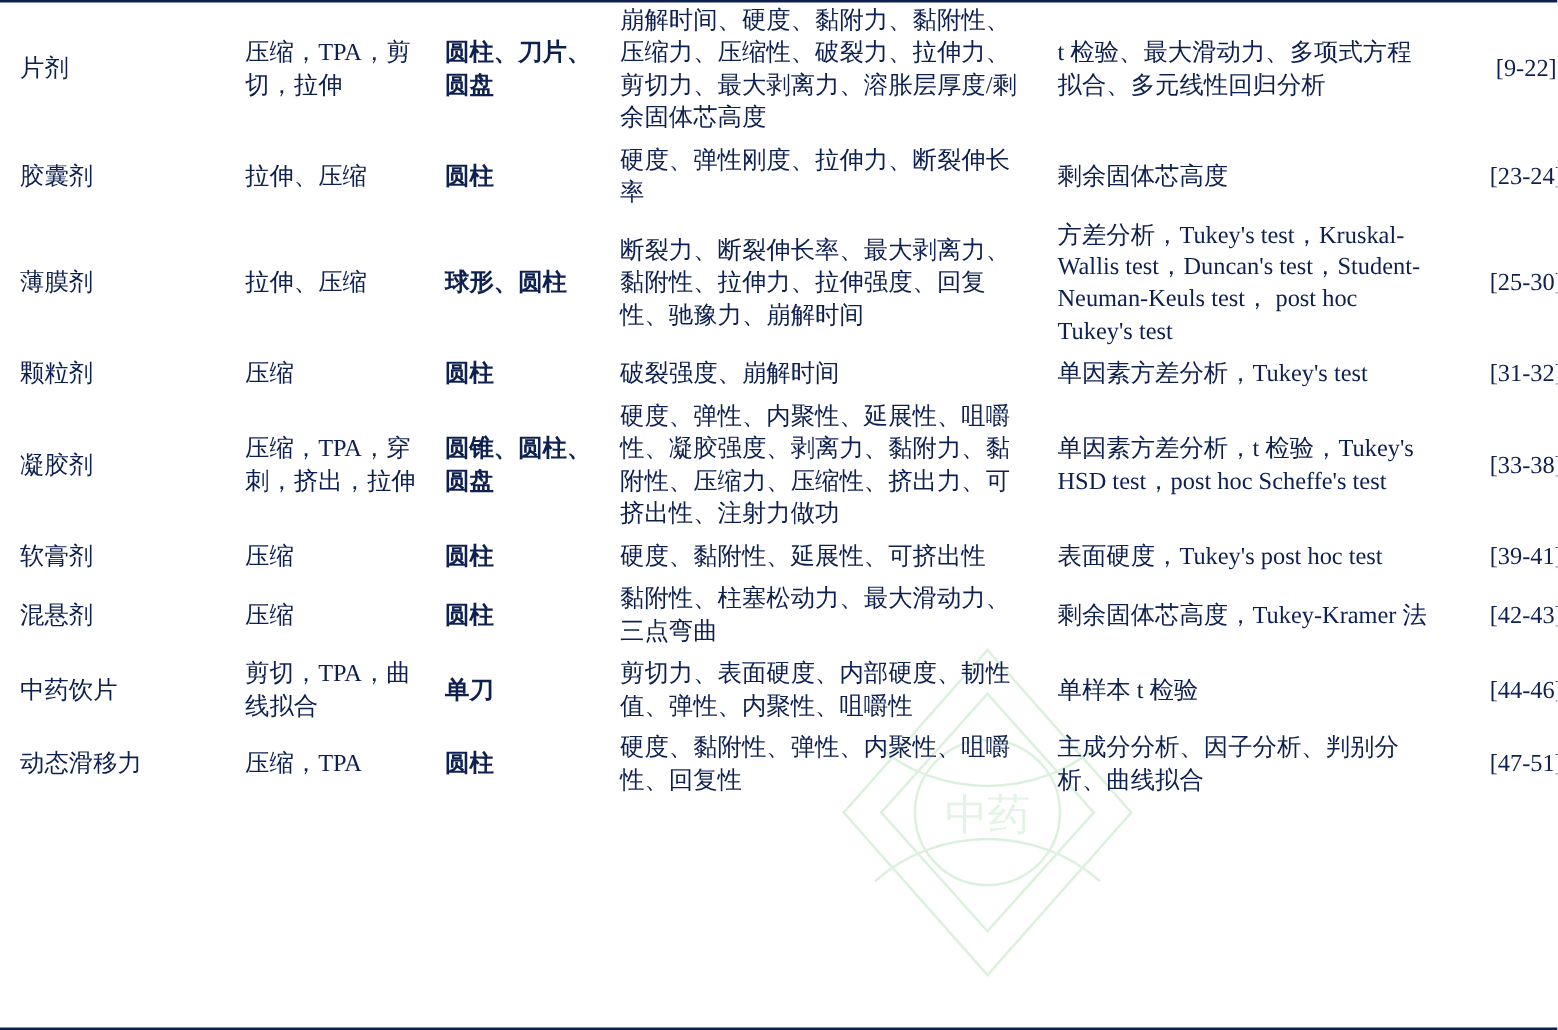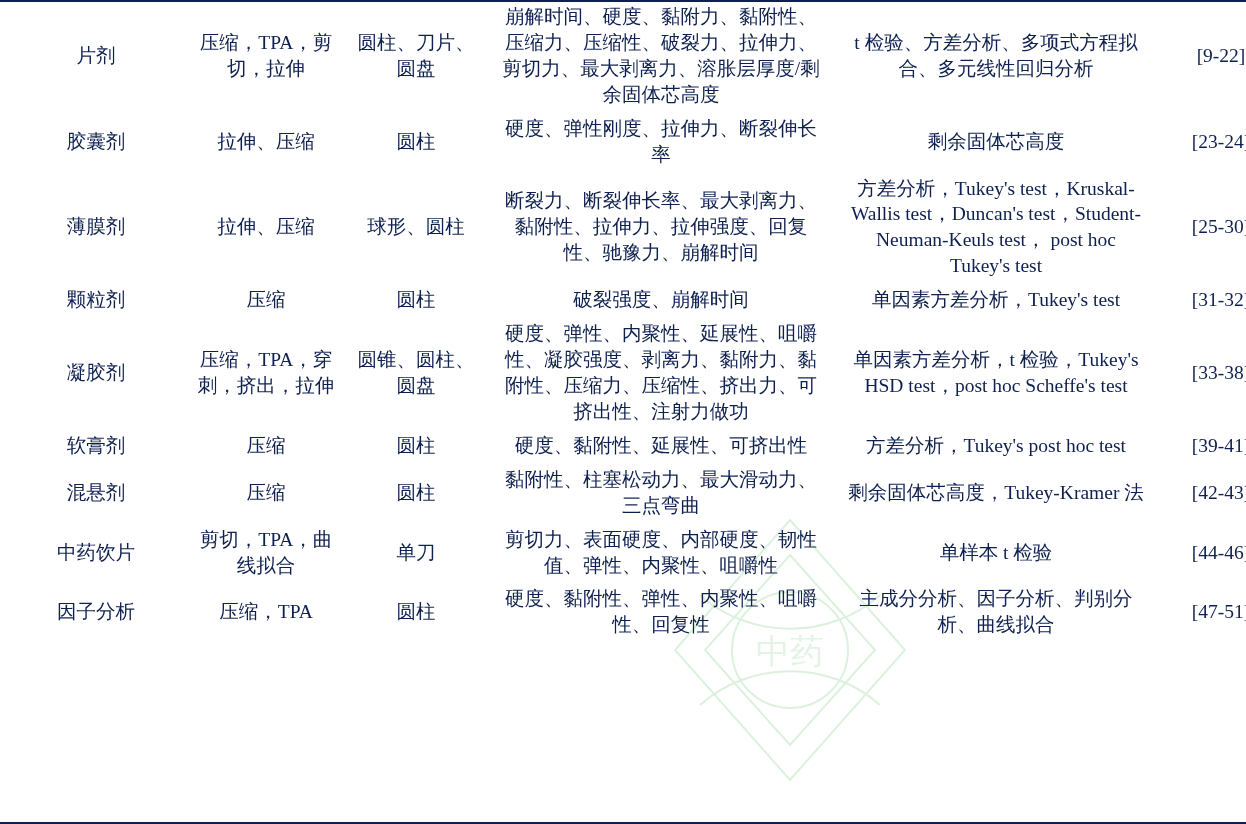--- a/index.html
+++ b/index.html
@@ -39,40 +39,39 @@
     border-collapse: collapse;
     table-layout: fixed;
     font-size: 19.5px;
     line-height: 1.33;
   }
   table.tbl td {
     vertical-align: middle;
     padding: 4px 10px 4px 10px;
     border: none;
     color: #0e2050;
-    text-align: center;
   }
   
   .rule-top {
     position: absolute;
     left: 0; top: 0;
     width: 1246px; height: 1.6px;
     background: #0e2050;
     z-index: 2;
   }
   .rule-bottom {
     position: absolute;
     left: 0; bottom: 0;
     width: 1246px; height: 1.6px;
     background: #0e2050;
     z-index: 2;
   }
   .c-name  { width: 160px; padding-left: 16px !important; }
   .c-mode  { width: 140px; }
-  .c-probe { width: 120px; }
+  .c-probe { width: 120px; font-weight: bold; }
   .c-param { width: 330px; }
   .c-stat  { width: 300px; }
   .c-ref   { width: 110px; text-align: center; }
 
   .cn { font-family: "Liberation Serif", "DejaVu Serif", serif; }
   .en { font-family: "Liberation Serif", "DejaVu Serif", serif; }
   .ref { white-space: nowrap; }
 </style>
 </head>
 <body>
@@ -94,21 +93,21 @@
     </g>
   </svg>
 
   <table class="tbl">
     <tbody>
       <tr>
         <td class="c-name cn">片剂</td>
         <td class="c-mode cn">压缩，TPA，剪切，拉伸</td>
         <td class="c-probe cn">圆柱、刀片、圆盘</td>
         <td class="c-param cn">崩解时间、硬度、黏附力、黏附性、压缩力、压缩性、破裂力、拉伸力、剪切力、最大剥离力、溶胀层厚度/剩余固体芯高度</td>
-        <td class="c-stat cn">t 检验、方差分析、多项式方程拟合、多元线性回归分析</td>
+        <td class="c-stat cn">t 检验、最大滑动力、多项式方程拟合、多元线性回归分析</td>
         <td class="c-ref ref en">[9-22]</td>
       </tr>
       <tr>
         <td class="c-name cn">胶囊剂</td>
         <td class="c-mode cn">拉伸、压缩</td>
         <td class="c-probe cn">圆柱</td>
         <td class="c-param cn">硬度、弹性刚度、拉伸力、断裂伸长率</td>
         <td class="c-stat cn">剩余固体芯高度</td>
         <td class="c-ref ref en">[23-24]</td>
       </tr>
@@ -134,41 +133,41 @@
         <td class="c-probe cn">圆锥、圆柱、圆盘</td>
         <td class="c-param cn">硬度、弹性、内聚性、延展性、咀嚼性、凝胶强度、剥离力、黏附力、黏附性、压缩力、压缩性、挤出力、可挤出性、注射力做功</td>
         <td class="c-stat cn">单因素方差分析，t 检验，Tukey's HSD test，post hoc Scheffe's test</td>
         <td class="c-ref ref en">[33-38]</td>
       </tr>
       <tr>
         <td class="c-name cn">软膏剂</td>
         <td class="c-mode cn">压缩</td>
         <td class="c-probe cn">圆柱</td>
         <td class="c-param cn">硬度、黏附性、延展性、可挤出性</td>
-        <td class="c-stat cn">方差分析，Tukey's post hoc test</td>
+        <td class="c-stat cn">表面硬度，Tukey's post hoc test</td>
         <td class="c-ref ref en">[39-41]</td>
       </tr>
       <tr>
         <td class="c-name cn">混悬剂</td>
         <td class="c-mode cn">压缩</td>
         <td class="c-probe cn">圆柱</td>
         <td class="c-param cn">黏附性、柱塞松动力、最大滑动力、三点弯曲</td>
         <td class="c-stat cn">剩余固体芯高度，Tukey-Kramer 法</td>
         <td class="c-ref ref en">[42-43]</td>
       </tr>
       <tr>
         <td class="c-name cn">中药饮片</td>
         <td class="c-mode cn">剪切，TPA，曲线拟合</td>
         <td class="c-probe cn">单刀</td>
         <td class="c-param cn">剪切力、表面硬度、内部硬度、韧性值、弹性、内聚性、咀嚼性</td>
         <td class="c-stat cn">单样本 t 检验</td>
         <td class="c-ref ref en">[44-46]</td>
       </tr>
       <tr>
-        <td class="c-name cn">因子分析</td>
+        <td class="c-name cn">动态滑移力</td>
         <td class="c-mode cn">压缩，TPA</td>
         <td class="c-probe cn">圆柱</td>
         <td class="c-param cn">硬度、黏附性、弹性、内聚性、咀嚼性、回复性</td>
         <td class="c-stat cn">主成分分析、因子分析、判别分析、曲线拟合</td>
         <td class="c-ref ref en">[47-51]</td>
       </tr>
     </tbody>
   </table>
 
   <div class="rule-bottom"></div>

